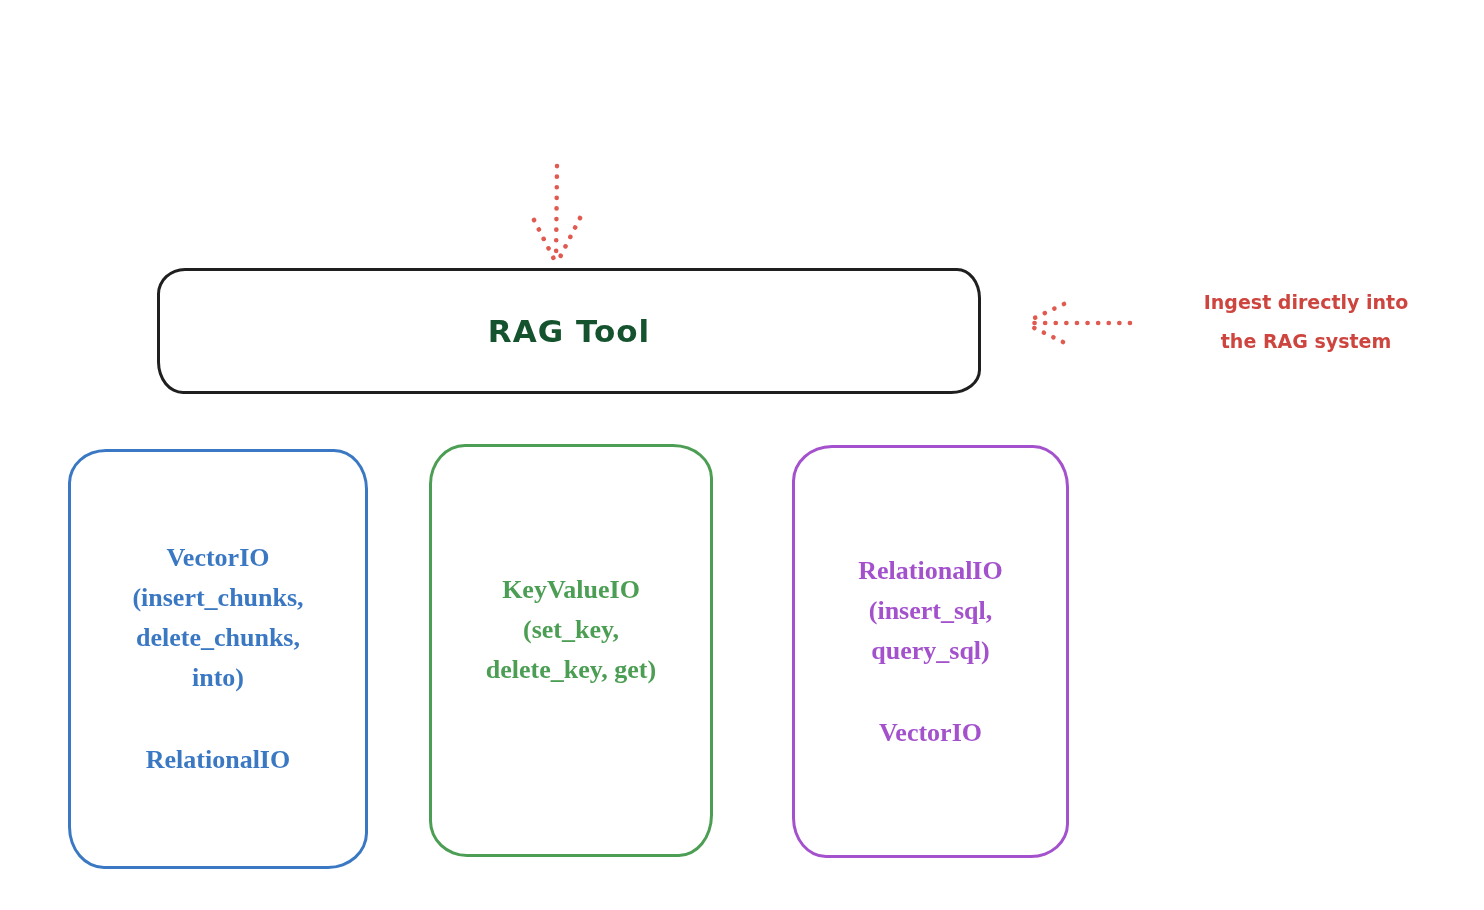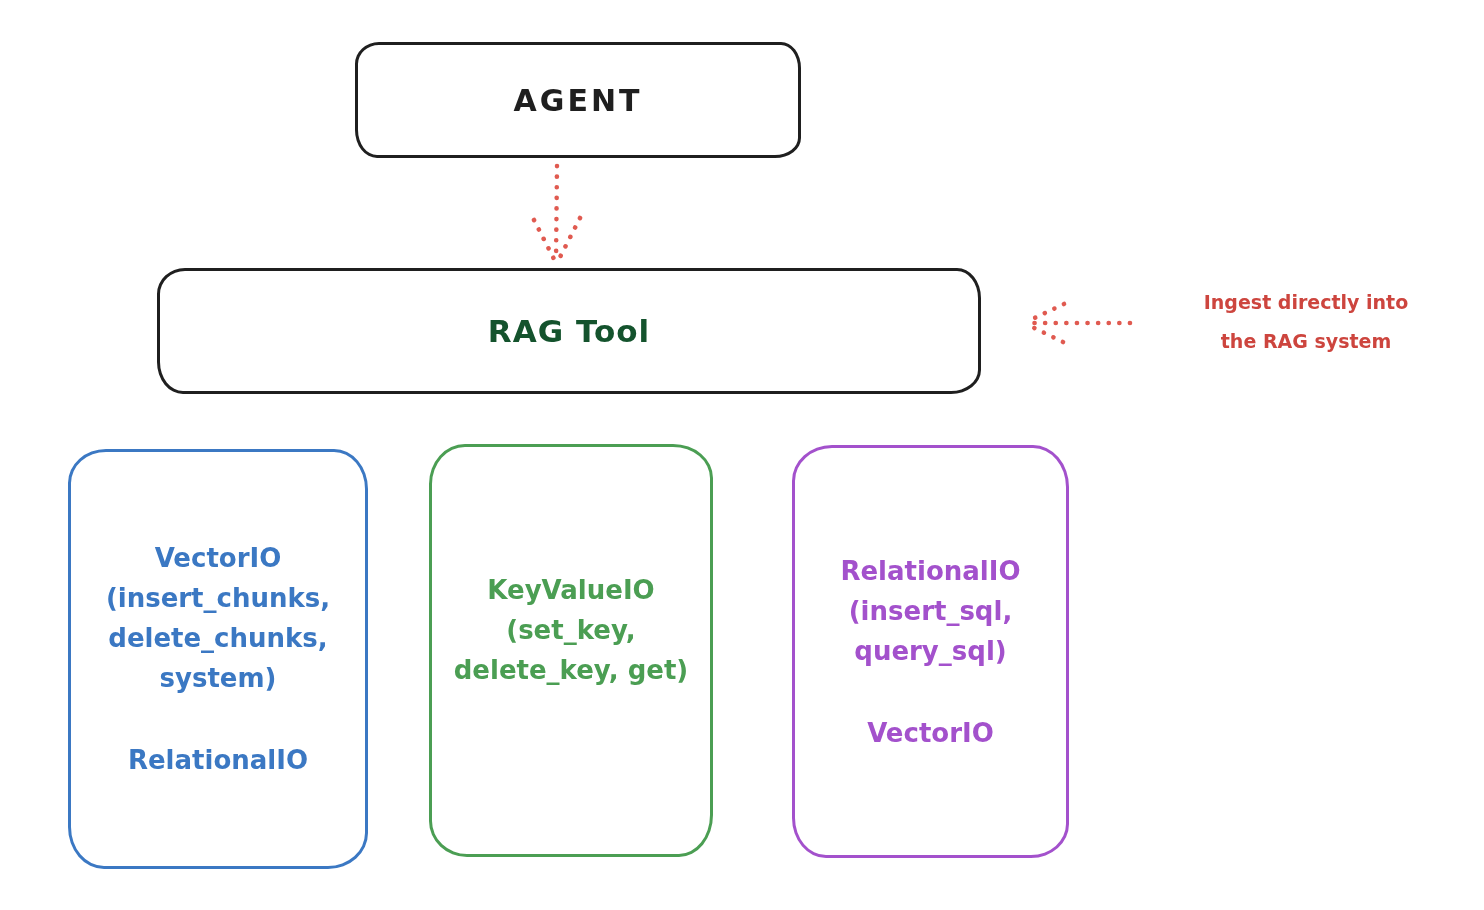--- a/index.html
+++ b/index.html
@@ -45,21 +45,21 @@
     position: absolute;
     box-sizing: border-box;
     display: flex;
     flex-direction: column;
     align-items: center;
     justify-content: center;
     text-align: center;
     font-weight: 700;
     background: #ffffff;
   }
-  .card .line { font-size: 26px; line-height: 40px; white-space: nowrap; }
+  .card .line { font-size: 26px; line-height: 40px; white-space: nowrap; font-family: Liberation Serif, serif; }
   .card .gap { height: 42px; }
   .card-vector {
     left: 68px; top: 449px; width: 300px; height: 420px;
     border: 3.5px solid #3b78c3; color: #3b78c3;
     border-radius: 38px 34px 40px 36px / 34px 40px 36px 42px;
   }
   .card-keyvalue {
     left: 429px; top: 444px; width: 284px; height: 413px;
     border: 3.5px solid #4b9e53; color: #4b9e53;
     border-radius: 36px 40px 34px 38px / 40px 34px 42px 36px;
@@ -88,23 +88,20 @@
     stroke-width: 4.6;
     stroke-linecap: round;
     stroke-dasharray: 0.1 10.5;
   }
 </style>
 </head>
 <body>
 
 <div class="canvas">
 
-  <div class="node node-agent">
-    <span class="label">AGENT</span>
-  </div>
 
   <svg class="arrow arrow-down" viewBox="0 0 70 106">
     <path class="dotted" d="M33 3 L32 98"></path>
     <path class="dotted" d="M10 57 L31 98"></path>
     <path class="dotted" d="M56 55 L34 98"></path>
   </svg>
 
   <div class="node node-rag">
     <span class="label">RAG Tool</span>
   </div>
@@ -117,21 +114,21 @@
 
   <div class="annotation">
     <div>Ingest directly into</div>
     <div>the RAG system</div>
   </div>
 
   <div class="card card-vector">
     <div class="line">VectorIO</div>
     <div class="line">(insert_chunks,</div>
     <div class="line">delete_chunks,</div>
-    <div class="line">system)</div>
+    <div class="line">into)</div>
     <div class="gap"></div>
     <div class="line">RelationalIO</div>
   </div>
 
   <div class="card card-keyvalue">
     <div class="line">KeyValueIO</div>
     <div class="line">(set_key,</div>
     <div class="line">delete_key, get)</div>
     <div class="gap"></div>
   </div>

